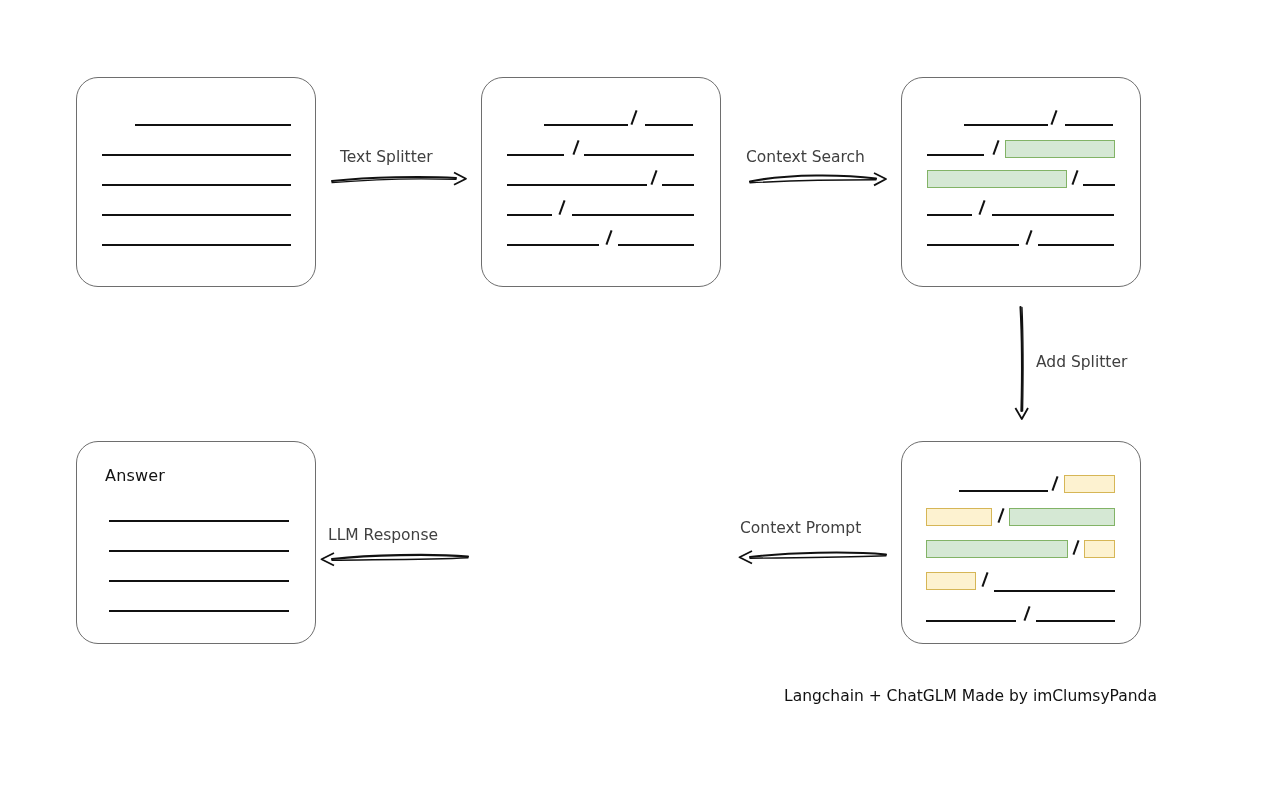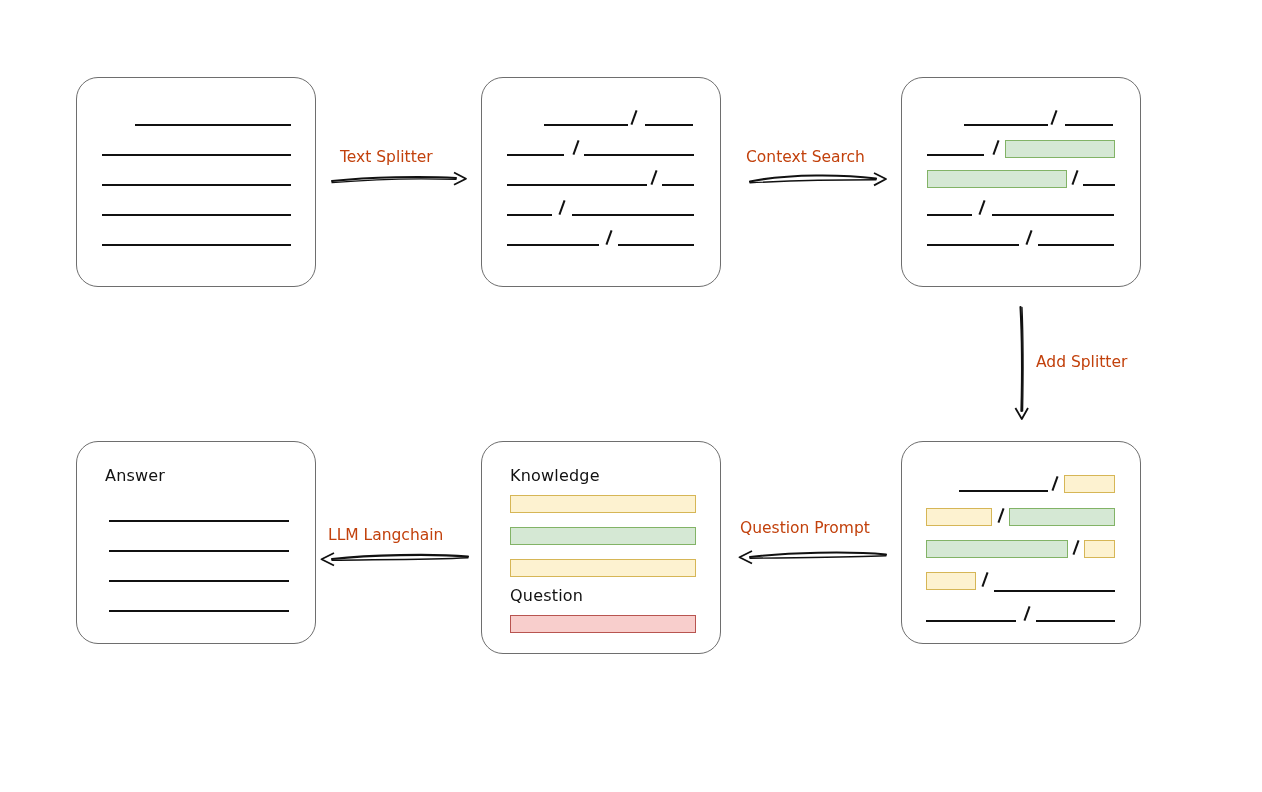--- a/index.html
+++ b/index.html
@@ -59,21 +59,21 @@
     font-size: 16px;
     color: #111111;
     letter-spacing: .2px;
     white-space: nowrap;
   }
 
   
   .arrow-label {
     position: absolute;
     font-size: 15.5px;
-    color: #c2410c;
+    color: #404040;
     white-space: nowrap;
   }
 
   
   .arrow {
     position: absolute;
     overflow: visible;
   }
   .arrow svg { display: block; overflow: visible; }
 
@@ -187,49 +187,42 @@
 
     <div class="chunk yellow" style="left:24px;  top:130px; width:50px; height:18px;"></div>
     <div class="slash" style="left:82px;  top:130px;"></div>
     <div class="seg" style="left:92px;  top:148px; width:121px;"></div>
 
     <div class="seg" style="left:24px;  top:178px; width:90px;"></div>
     <div class="slash" style="left:124px; top:164px;"></div>
     <div class="seg" style="left:134px; top:178px; width:79px;"></div>
   </div>
 
-  <div class="arrow-label" style="left:740px; top:519px;">Question Prompt</div>
+  <div class="arrow-label" style="left:740px; top:519px;">Context Prompt</div>
   <div class="arrow" style="left:736px; top:546px;">
     <svg width="152" height="22" viewBox="0 0 152 22">
       <path d="M150,8.5 C112,5 52,6.5 14,11" stroke="#111" stroke-width="2.1" fill="none" stroke-linecap="round"></path>
       <path d="M150,9.8 C112,11.6 52,11.5 14,12.3" stroke="#111" stroke-width="1.4" fill="none" stroke-linecap="round"></path>
       <path d="M16,5 L3.5,11.3 L16,17.5" stroke="#111" stroke-width="1.8" fill="none" stroke-linejoin="round"></path>
     </svg>
   </div>
 
-  <div class="card" style="left:481px; top:441px; width:240px; height:213px;">
-    <div class="card-heading" style="left:28px; top:24px;">Knowledge</div>
-    <div class="chunk yellow" style="left:28px; top:53px; width:186px; height:18px;"></div>
-    <div class="chunk green" style="left:28px; top:85px; width:186px; height:18px;"></div>
-    <div class="chunk yellow" style="left:28px; top:117px; width:186px; height:18px;"></div>
-    <div class="card-heading" style="left:28px; top:144px;">Question</div>
-    <div class="chunk red" style="left:28px; top:173px; width:186px; height:18px;"></div>
-  </div>
-
-  <div class="arrow-label" style="left:328px; top:526px;">LLM Langchain</div>
+
+  <div class="arrow-label" style="left:328px; top:526px;">LLM Response</div>
   <div class="arrow" style="left:318px; top:548px;">
     <svg width="152" height="22" viewBox="0 0 152 22">
       <path d="M150,8.5 C112,5.5 52,7 14,11" stroke="#111" stroke-width="2.1" fill="none" stroke-linecap="round"></path>
       <path d="M150,9.8 C112,11.8 52,11.6 14,12.3" stroke="#111" stroke-width="1.4" fill="none" stroke-linecap="round"></path>
       <path d="M16,5 L3.5,11.3 L16,17.5" stroke="#111" stroke-width="1.8" fill="none" stroke-linejoin="round"></path>
     </svg>
   </div>
 
   <div class="card" style="left:76px; top:441px; width:240px; height:203px;">
     <div class="card-heading" style="left:28px; top:24px;">Answer</div>
     <div class="seg" style="left:32px; top:78px;  width:180px;"></div>
     <div class="seg" style="left:32px; top:108px; width:180px;"></div>
     <div class="seg" style="left:32px; top:138px; width:180px;"></div>
     <div class="seg" style="left:32px; top:168px; width:180px;"></div>
   </div>
 
+  <div class="caption" style="left:784px; top:687px;">Langchain + ChatGLM Made by imClumsyPanda</div>
 
 </div>
 
 </body></html>

